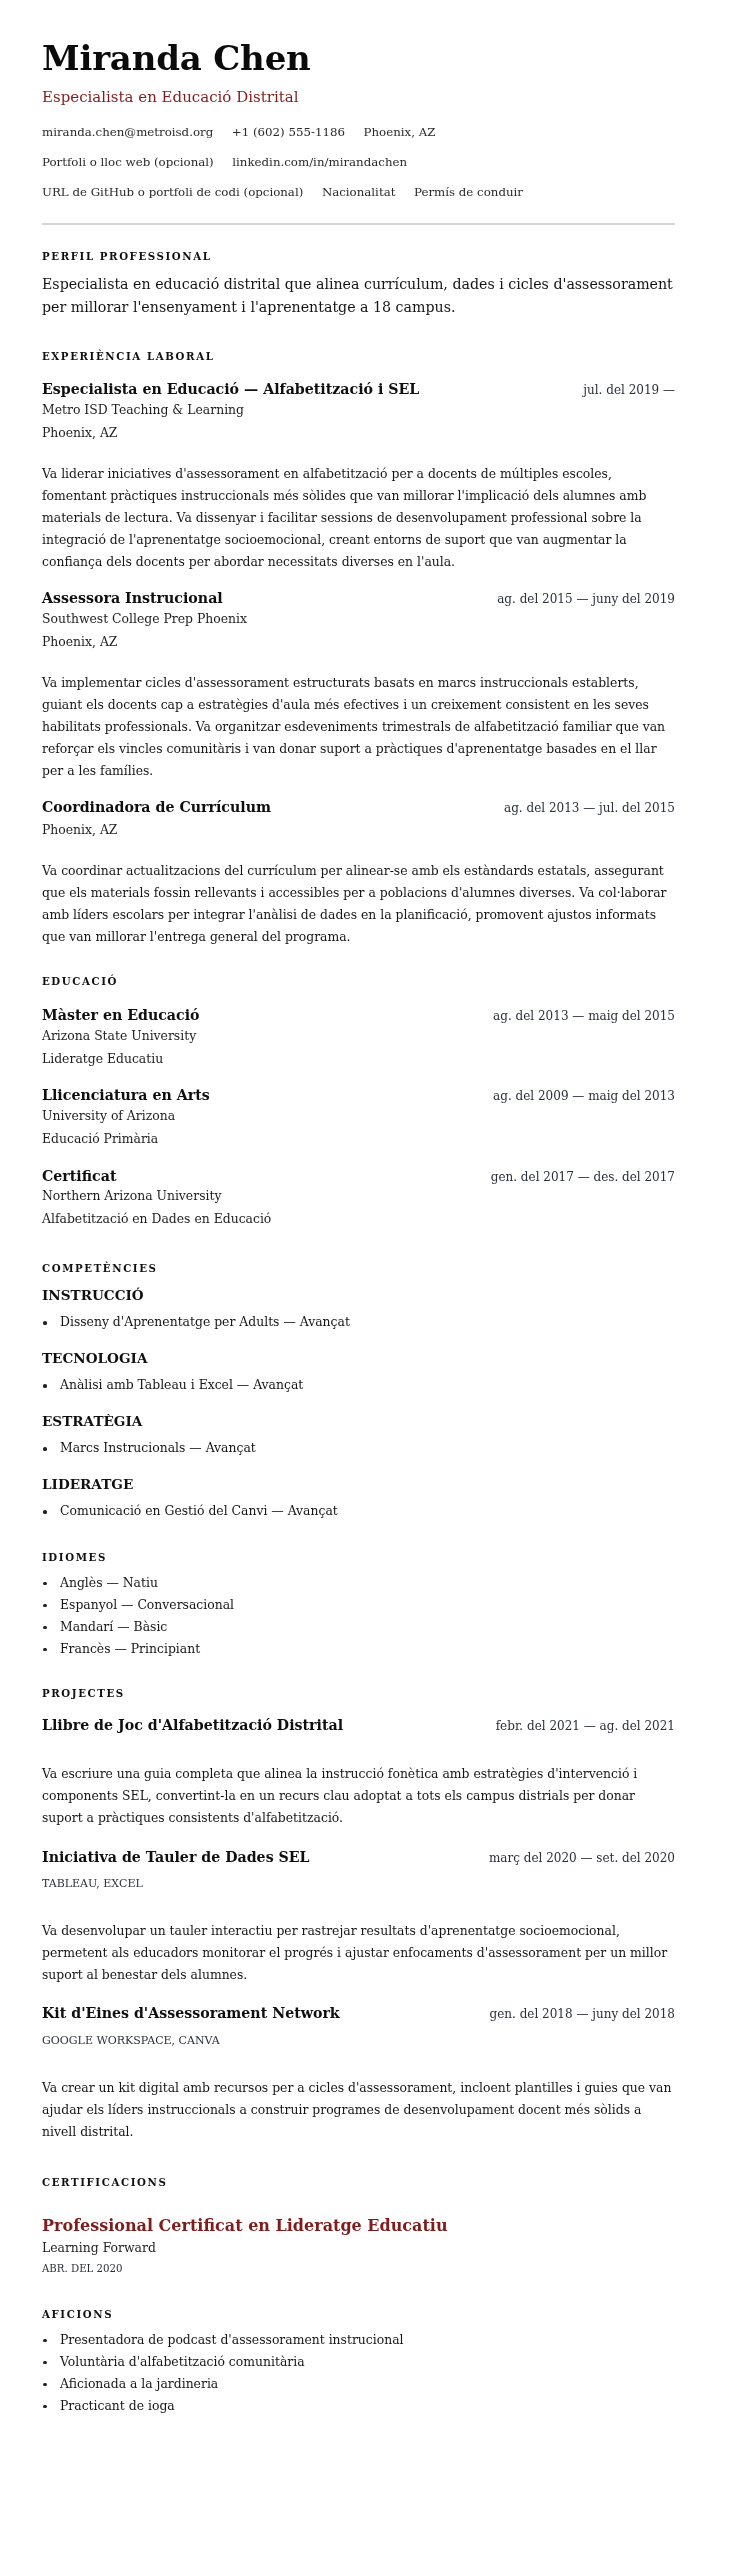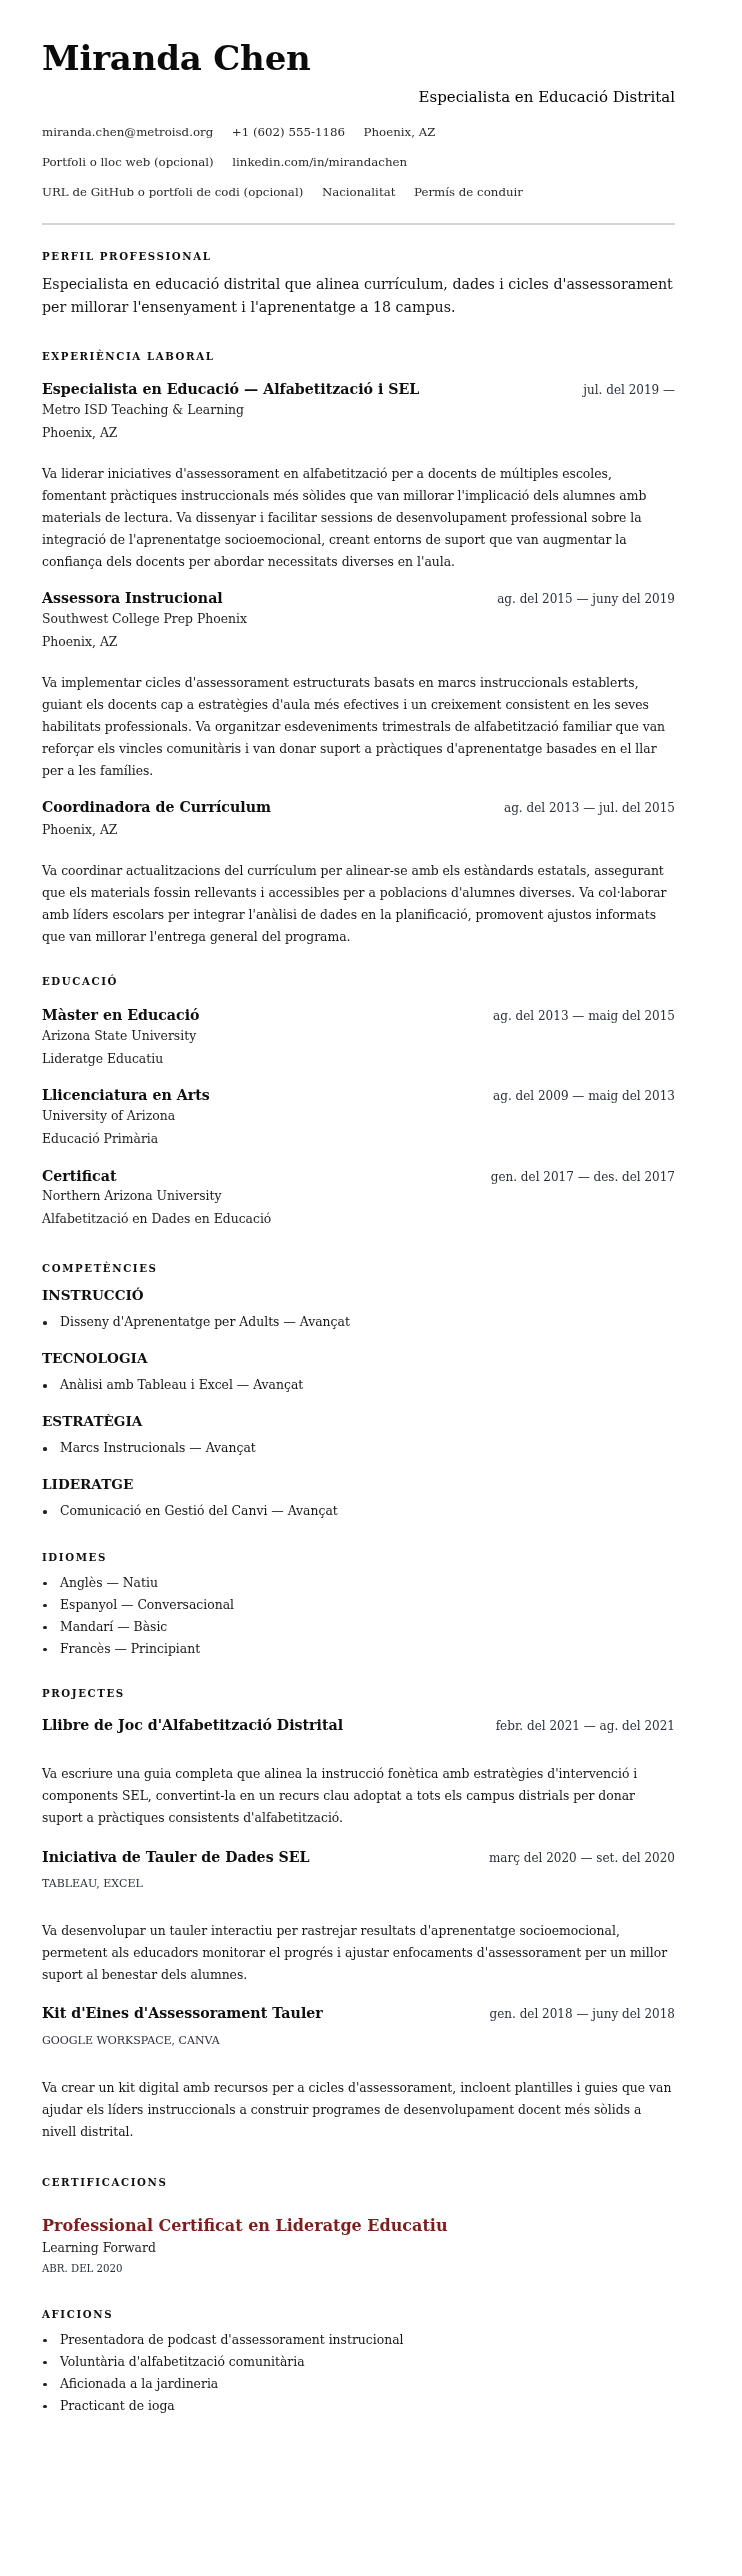--- a/index.html
+++ b/index.html
@@ -16,23 +16,22 @@
     .name {
       font-size: 34px;
       font-weight: bold;
       line-height: 1.1;
       color: #0b0b0b;
       letter-spacing: -0.2px;
     }
     .headline {
       font-size: 15px;
       margin-top: 11px;
-      color: #000000;
+      color: #7f1d1d;
       line-height: 1.2;
-      text-align: right;
     }
     .contact-row {
       display: flex;
       flex-wrap: wrap;
       font-size: 11.8px;
       color: #2a2a2a;
       margin-top: 0;
       line-height: 30px;
     }
     .contact-row.first { margin-top: 11px; }
@@ -321,21 +320,21 @@
       <div class="entry-head">
         <div class="entry-title">Iniciativa de Tauler de Dades SEL</div>
         <div class="entry-date">març del 2020 — set. del 2020</div>
       </div>
       <div class="proj-tech">Tableau, Excel</div>
       <p class="entry-desc">Va desenvolupar un tauler interactiu per rastrejar resultats d'aprenentatge socioemocional, permetent als educadors monitorar el progrés i ajustar enfocaments d'assessorament per un millor suport al benestar dels alumnes.</p>
     </div>
 
     <div class="entry">
       <div class="entry-head">
-        <div class="entry-title">Kit d'Eines d'Assessorament Tauler</div>
+        <div class="entry-title">Kit d'Eines d'Assessorament Network</div>
         <div class="entry-date">gen. del 2018 — juny del 2018</div>
       </div>
       <div class="proj-tech">Google Workspace, Canva</div>
       <p class="entry-desc">Va crear un kit digital amb recursos per a cicles d'assessorament, incloent plantilles i guies que van ajudar els líders instruccionals a construir programes de desenvolupament docent més sòlids a nivell distrital.</p>
     </div>
   </section>
 
   <section class="cert-section">
     <h2 class="section-title">Certificacions</h2>
     <div>

